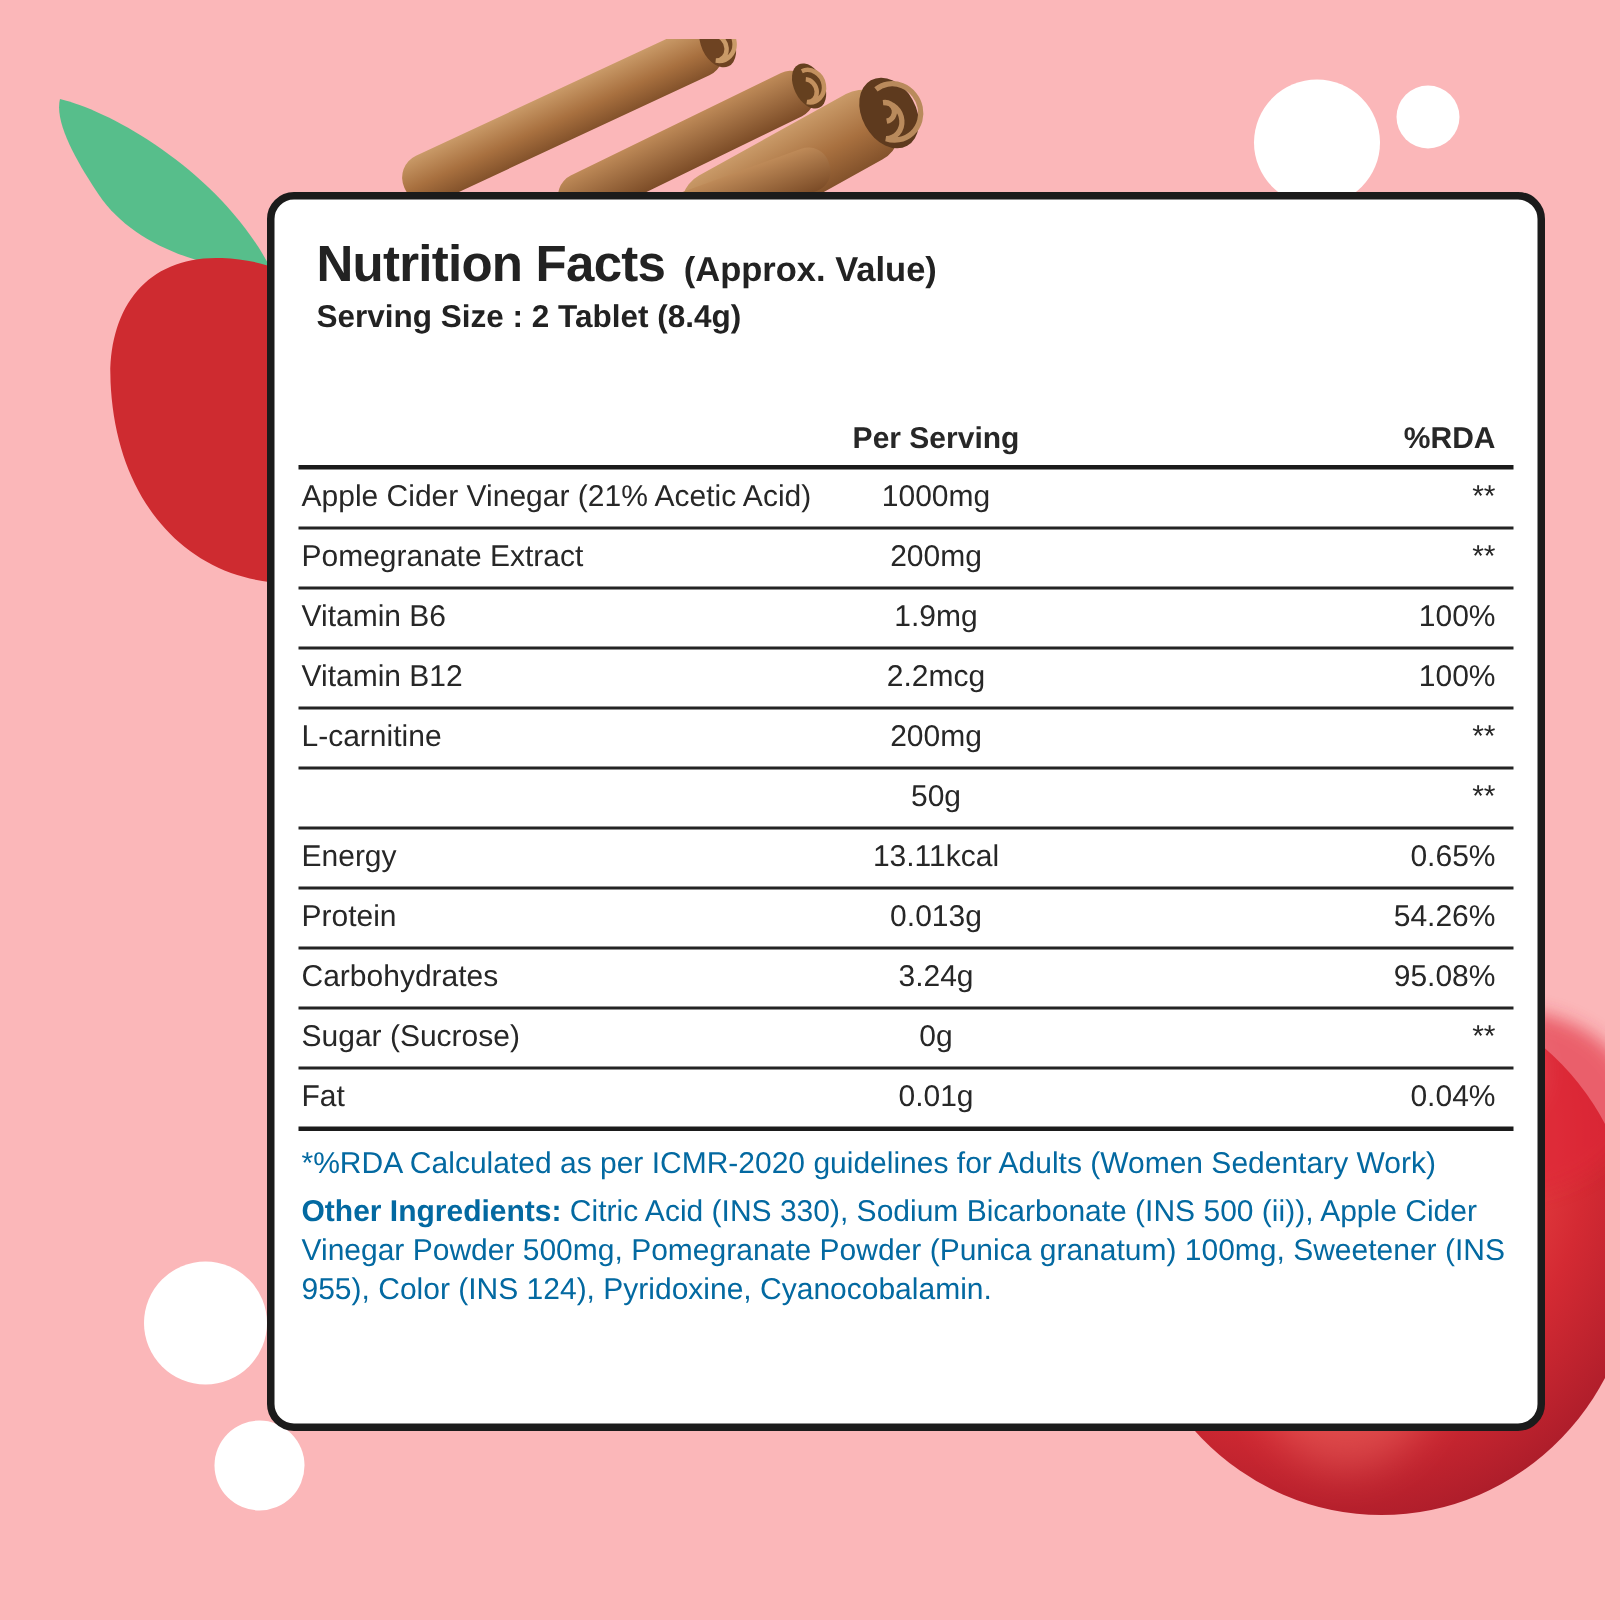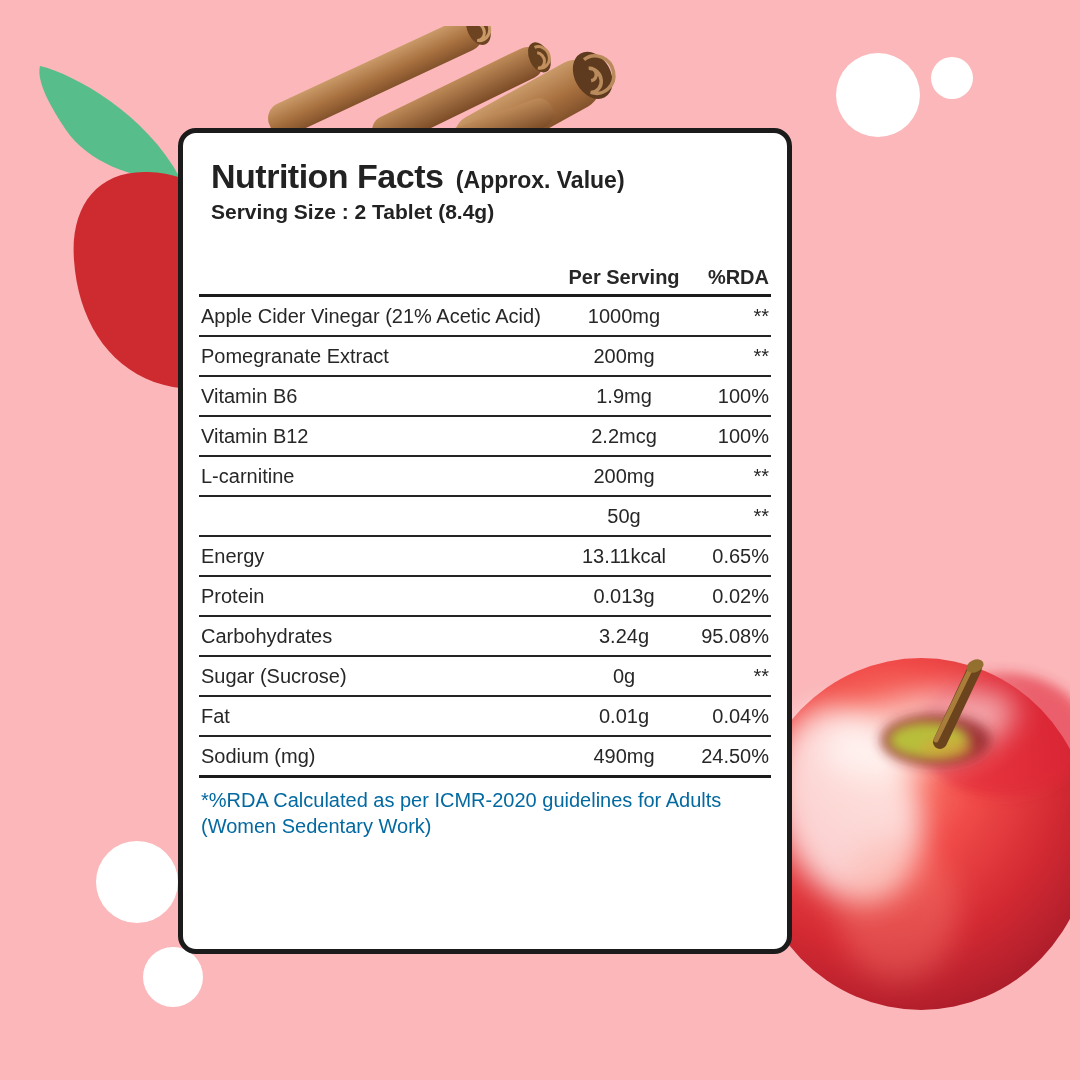--- a/index.html
+++ b/index.html
@@ -14,46 +14,46 @@
   .deco { position:absolute; z-index:1; }
   .circle { position:absolute; background:#FFFFFF; border-radius:50%; z-index:1; }
   .circle.c1 { left:836px; top:53px;  width:84px; height:84px; }
   .circle.c2 { left:931px; top:57px;  width:42px; height:42px; }
   .circle.c3 { left:96px;  top:841px; width:82px; height:82px; }
   .circle.c4 { left:143px; top:947px; width:60px; height:60px; }
 
   
   .card {
     position:absolute; left:178px; top:128px;
-    width:614px; height:826px; box-sizing:border-box;
+    width:852px; height:826px; box-sizing:border-box;
     background:#FFFFFF;
     border:5px solid #1B1B1B; border-radius:18px;
     z-index:2;
     padding:12px 16px 0 16px;
   }
   .title-row { margin:12px 12px 0 12px; white-space:nowrap; }
   .title { font-size:34px; font-weight:800; letter-spacing:-0.5px; color:#222; }
   .title-suffix { font-size:23px; font-weight:600; margin-left:8px; color:#222; }
   .serving { margin:4px 12px 0 12px; font-size:21px; font-weight:700; color:#222; }
 
-  .table { margin-top:36px;text-decoration:underline; }
+  .table { margin-top:52px;text-decoration:underline; }
   .t-head {
     position:relative; height:34px;
     border-bottom:3px solid #1B1B1B;
     font-size:20px; font-weight:700;
   }
   .t-row {
     position:relative; height:38px;
     border-bottom:2px solid #242424;
     font-size:20px;
   }
   .t-row:last-child { border-bottom-width:3px; border-bottom-color:#1B1B1B; }
   .t-name { position:absolute; left:2px;  top:50%; transform:translateY(-50%); white-space:nowrap; }
   .t-val  { position:absolute; left:425px; top:50%; transform:translate(-50%,-50%); white-space:nowrap; }
-  .t-rda  { position:absolute; right:2px; top:50%; transform:translateY(-50%); white-space:nowrap; }
+  .t-rda  { position:absolute; right:12px; top:50%; transform:translateY(-50%); white-space:nowrap; }
   .t-head .t-val { font-weight:700; }
 
   .footnote { margin:9px 2px 0 2px; font-size:20px; line-height:26px; color:#0369a1; }
   .footnote.ingredients { margin-top:6px; }
   .fn-bold { font-weight:700; }
 </style>
 </head>
 <body>
 
 <svg class="deco" style="left:28px; top:52px;" width="260" height="340" viewBox="0 0 260 340">
@@ -170,39 +170,37 @@
           <span class="t-rda">**</span>
         </div>
         <div class="t-row">
           <span class="t-name">Energy</span>
           <span class="t-val">13.11kcal</span>
           <span class="t-rda">0.65%</span>
         </div>
         <div class="t-row">
           <span class="t-name">Protein</span>
           <span class="t-val">0.013g</span>
-          <span class="t-rda">0.02%</span>
+          <span class="t-rda">54.26%</span>
         </div>
         <div class="t-row">
           <span class="t-name">Carbohydrates</span>
           <span class="t-val">3.24g</span>
           <span class="t-rda">95.08%</span>
         </div>
         <div class="t-row">
           <span class="t-name">Sugar (Sucrose)</span>
           <span class="t-val">0g</span>
           <span class="t-rda">**</span>
         </div>
         <div class="t-row">
           <span class="t-name">Fat</span>
           <span class="t-val">0.01g</span>
           <span class="t-rda">0.04%</span>
         </div>
-        <div class="t-row">
-          <span class="t-name">Sodium (mg)</span>
-          <span class="t-val">490mg</span>
-          <span class="t-rda">24.50%</span>
-        </div>
       </div>
   </div>
 
   <div class="footnote">*%RDA Calculated as per ICMR-2020 guidelines for Adults (Women Sedentary Work)</div>
+  <div class="footnote ingredients">
+    <span class="fn-bold">Other Ingredients:</span><span> Citric Acid (INS 330), Sodium Bicarbonate (INS 500 (ii)), Apple Cider Vinegar Powder 500mg, Pomegranate Powder (Punica granatum) 100mg, Sweetener (INS 955), Color (INS 124), Pyridoxine, Cyanocobalamin.</span>
+  </div>
 </div>
 
 </body></html>

